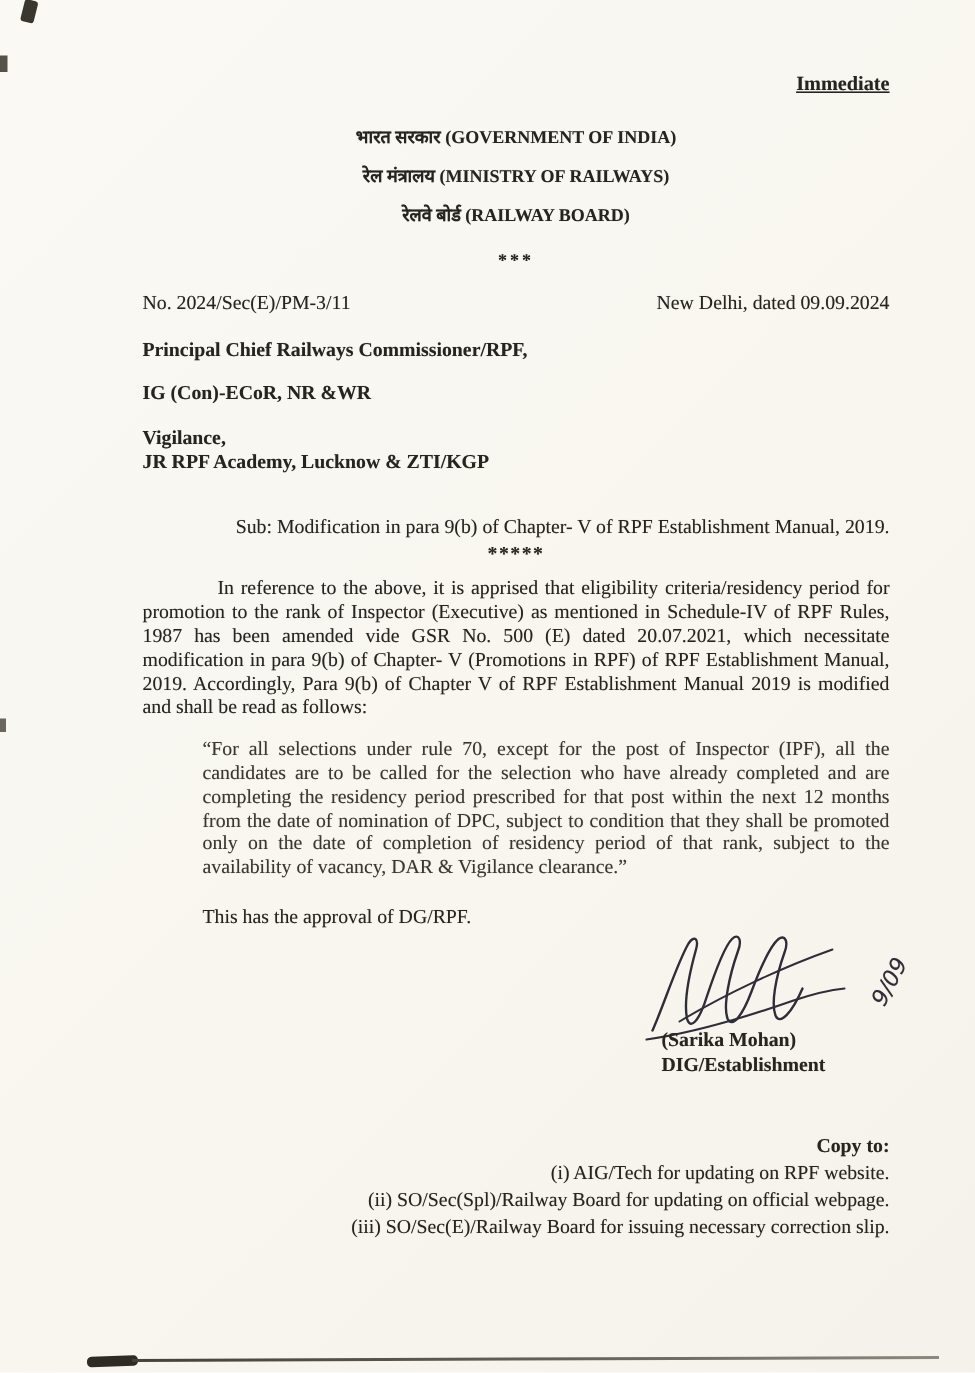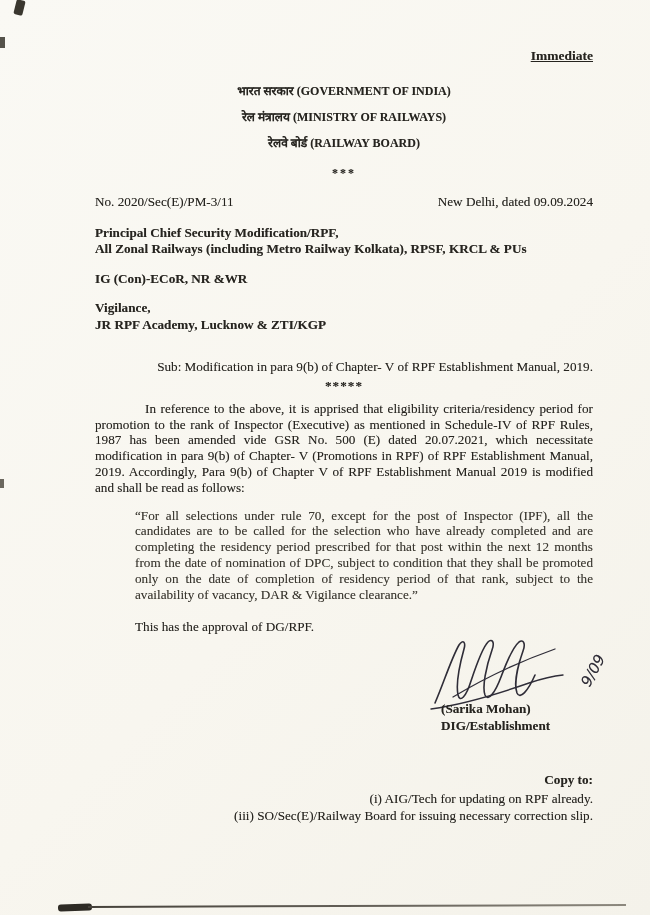--- a/index.html
+++ b/index.html
@@ -108,27 +108,26 @@
     <div class="immediate">Immediate</div>
 
     <div class="gov-header">
       <div>भारत सरकार (GOVERNMENT OF INDIA)</div>
       <div>रेल मंत्रालय (MINISTRY OF RAILWAYS)</div>
       <div>रेलवे बोर्ड (RAILWAY BOARD)</div>
       <div class="stars">***</div>
     </div>
 
     <div class="ref-row">
-      <span>No. 2020/Sec(E)/PM-3/11</span>
+      <span>No. 2024/Sec(E)/PM-3/11</span>
       <span>New Delhi, dated  09.09.2024</span>
     </div>
 
     <div class="addressee">
-      <div>Principal Chief Security Modification/RPF,</div>
-      <div>All Zonal Railways (including Metro Railway Kolkata), RPSF, KRCL &amp; PUs</div>
+      <div>Principal Chief Railways Commissioner/RPF,</div>
       <div class="gap"></div>
       <div>IG (Con)-ECoR, NR &amp;WR</div>
       <div class="gap"></div>
       <div>Vigilance,</div>
       <div>JR RPF Academy, Lucknow &amp; ZTI/KGP</div>
     </div>
 
     <div class="subject">Sub: Modification in para 9(b) of Chapter- V of RPF Establishment Manual, 2019.</div>
     <div class="stars stars2">*****</div>
 
@@ -146,18 +145,19 @@
       </svg>
       <span class="hand-date">9/09</span>
       <div class="signer">
         <div>(Sarika Mohan)</div>
         <div>DIG/Establishment</div>
       </div>
     </div>
 
     <div class="copy-to">
       <div class="copy-label">Copy to:</div>
-      <div>(i) AIG/Tech for updating on RPF already.</div>
+      <div>(i) AIG/Tech for updating on RPF website.</div>
+      <div>(ii) SO/Sec(Spl)/Railway Board for updating on official webpage.</div>
       <div>(iii) SO/Sec(E)/Railway Board for issuing necessary correction slip.</div>
     </div>
 
   </div>
 </div>
 
 </body></html>

